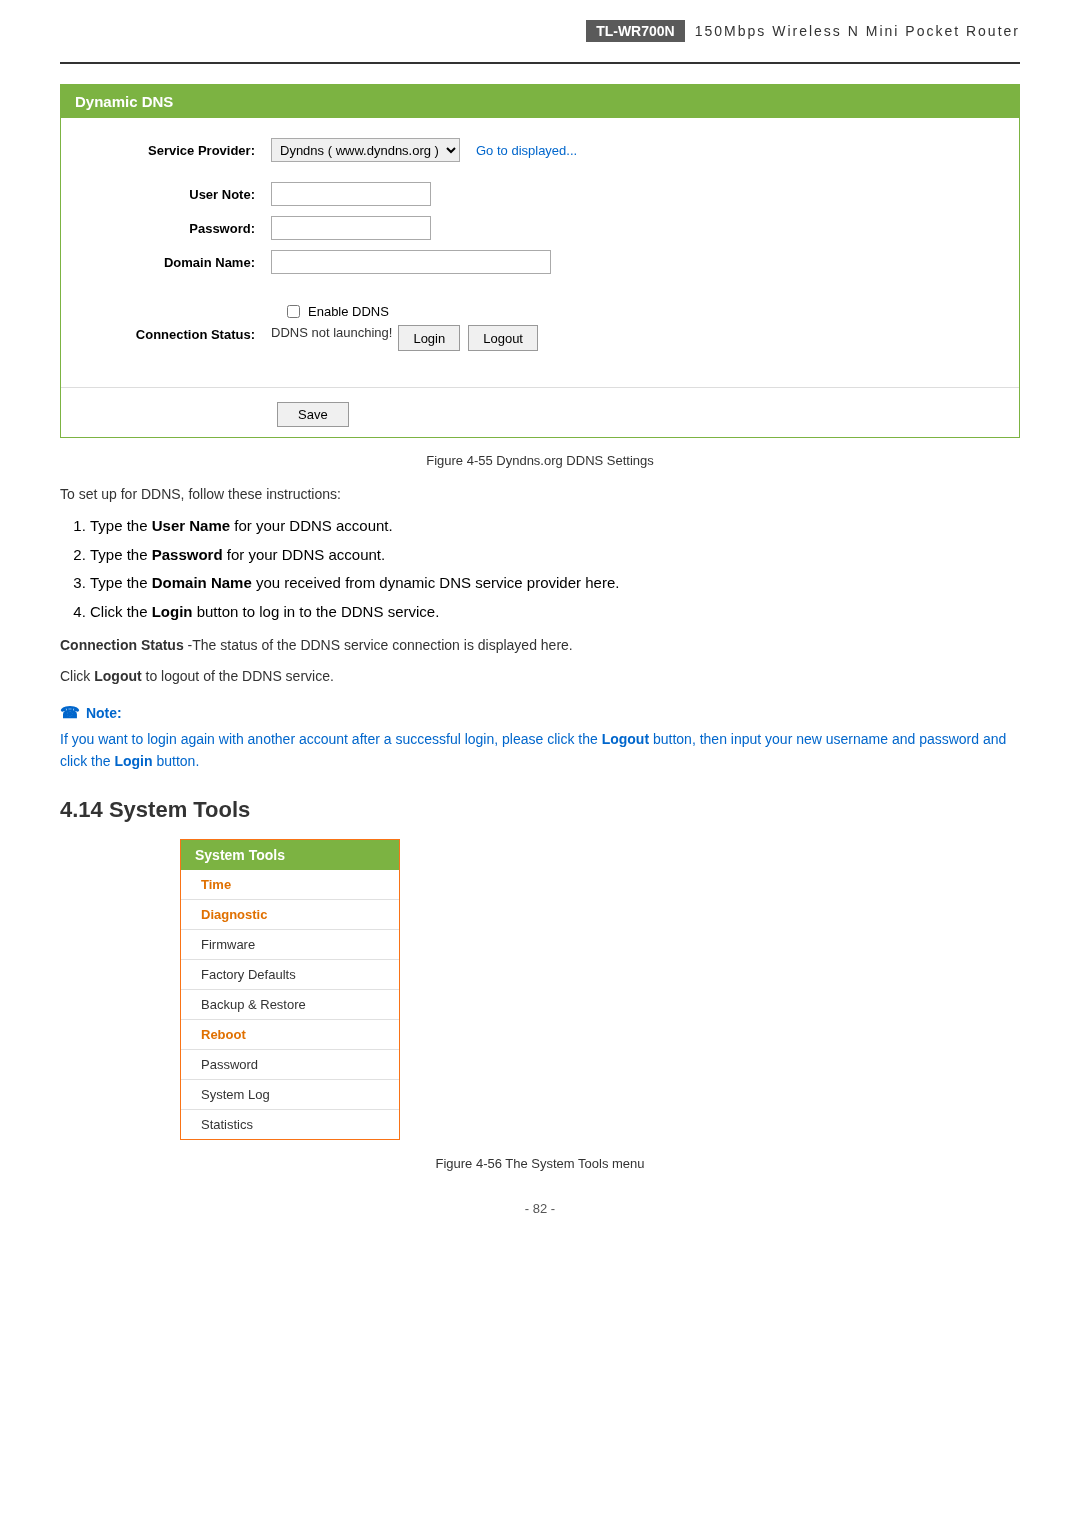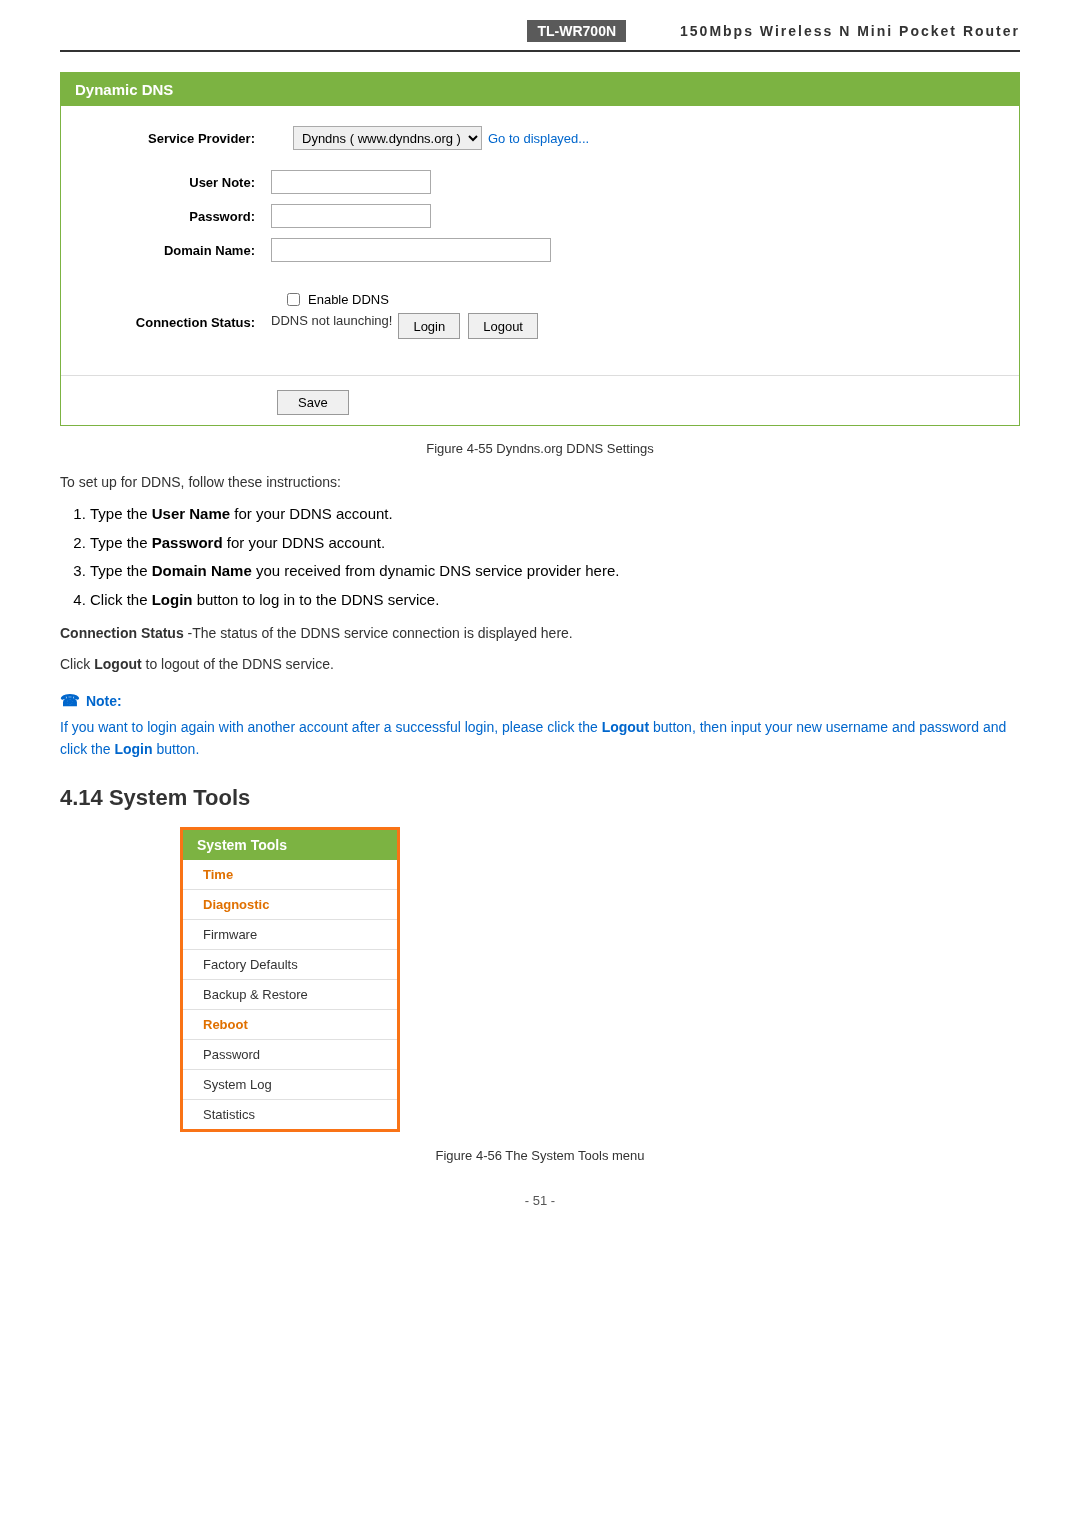--- a/index.html
+++ b/index.html
@@ -12,37 +12,36 @@
       min-height: 1527px;
       padding: 20px 60px;
     }
 
     
     .page-header {
       display: flex;
       align-items: center;
       justify-content: flex-end;
       border-bottom: 2px solid #333;
-      padding-bottom: 8px;
+      padding-bottom: 20px;
       margin-bottom: 20px;
     }
     .header-model {
       background: #5a5a5a;
       color: #fff;
       padding: 3px 10px;
       font-weight: bold;
       font-size: 14px;
       margin-right: 10px;
     }
     .header-desc {
       font-size: 14px;
-      font-weight: bold;
+      font-weight: normal;
       letter-spacing: 2px;
       color: #333;
-      margin-left: 44px;
     }
 
     
     .ddns-table {
       border: 1px solid #7cb342;
       width: 100%;
       margin-bottom: 15px;
     }
     .ddns-header {
       background: #7cb342;
@@ -62,22 +61,21 @@
     .form-label {
       text-align: right;
       font-weight: bold;
       width: 200px;
       padding-right: 16px;
       font-size: 13px;
     }
     .form-control-group {
       display: flex;
       align-items: center;
-      gap: 6px;
-      margin-left: 22px;
+      gap: 16px;
     }
     .form-input {
       border: 1px solid #aaa;
       padding: 3px 6px;
       font-size: 13px;
       height: 24px;
     }
     .input-short { width: 160px; }
     .input-long { width: 280px; }
 
@@ -196,21 +194,21 @@
     .section-heading {
       font-size: 22px;
       font-weight: bold;
       color: #333;
       margin: 24px 0 16px 0;
     }
 
     
     .sys-tools-menu {
       width: 220px;
-      border: 3px solid #f97316;
+      border: 1px solid #f97316;
       margin-bottom: 16px;
       margin-left: 120px;
     }
     .sys-tools-header {
       background: #7cb342;
       color: #fff;
       font-weight: bold;
       font-size: 14px;
       padding: 7px 14px;
     }
@@ -337,13 +335,13 @@
   <div class="sys-tools-item normal" style="color:#333;">Factory Defaults</div>
   <div class="sys-tools-item normal" style="color:#333;">Backup &amp; Restore</div>
   <div class="sys-tools-item active" style="color:#e07000; font-weight:bold;">Reboot</div>
   <div class="sys-tools-item normal" style="color:#333;">Password</div>
   <div class="sys-tools-item normal" style="color:#333;">System Log</div>
   <div class="sys-tools-item normal" style="color:#333;">Statistics</div>
 </div>
 
 <div class="figure-caption">Figure 4-56  The System Tools menu</div>
 
-<div class="page-number">- 51 -</div>
+<div class="page-number">- 82 -</div>
 
 </body></html>

